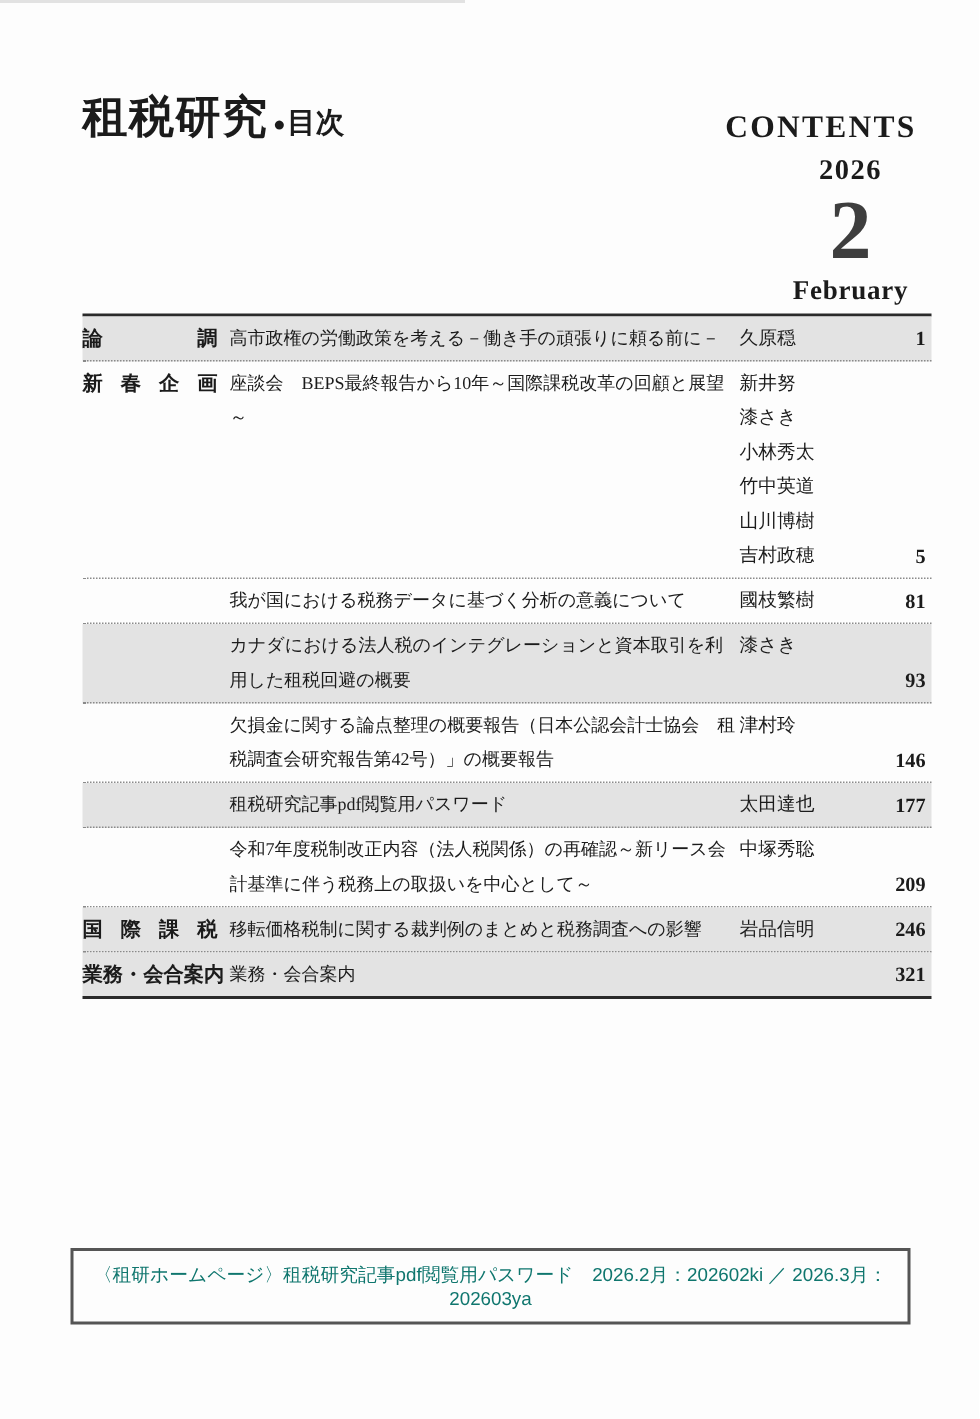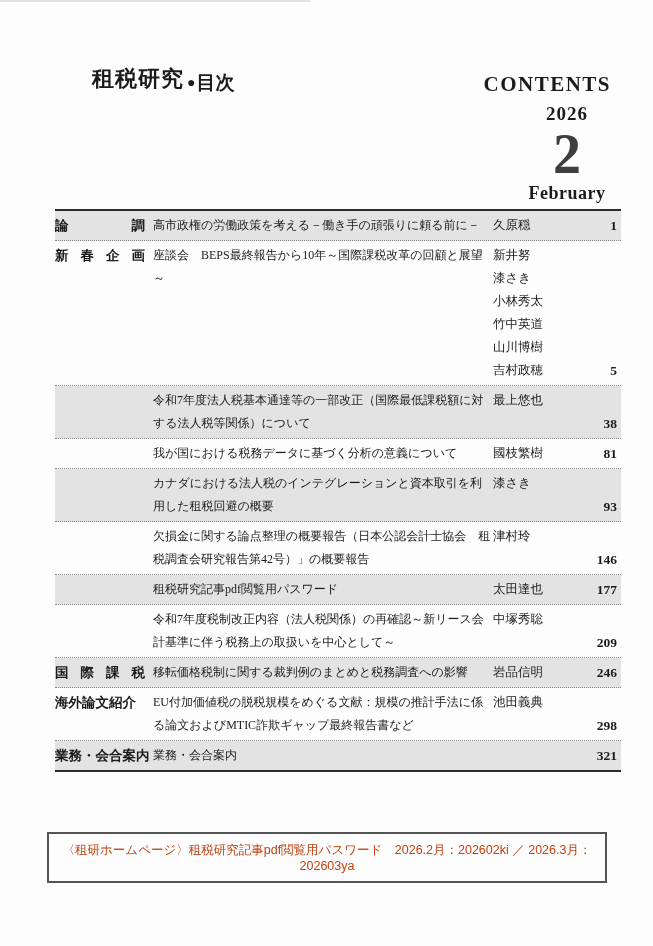--- a/index.html
+++ b/index.html
@@ -11,21 +11,21 @@
   .scan-mark-top {
     position:absolute; top:0; left:0; width:310px; height:2px;
     background:#e2e2e2;
   }
   
   .masthead {
     position:absolute; top:62px; left:55px;
     display:flex; align-items:flex-end;
     font-family:"Liberation Sans","DejaVu Sans",sans-serif; font-weight:bold;
   }
-  .journal-title { font-size:22px; line-height:34px; letter-spacing:1px;margin-left:37px; }
+  .journal-title { font-size:30px; line-height:34px; letter-spacing:1px; }
   .bullet { font-size:14px; line-height:24px; margin:0 1px 2px 3px; }
   .toc-label { font-size:19px; line-height:27px;text-align:right; }
   .contents-label {
     position:absolute; top:72px; right:42px;
     font-weight:bold; font-size:21px; letter-spacing:1.5px;
   }
   
   .issue-block { position:absolute; top:103px; right:38px; width:96px; text-align:center; }
   .issue-year { font-size:19px; font-weight:bold; letter-spacing:1px; }
   .issue-number { font-size:56px; font-weight:bold; color:#3e3e3e; line-height:58px; }
@@ -56,21 +56,21 @@
   .author { display:flex; justify-content:flex-start; padding-right:6px; }
   .page-num {
     flex:1; text-align:right; align-self:flex-end;
     font-weight:bold; font-size:13.5px; line-height:23px;
   }
   
   .footer-box {
     position:absolute; left:47px; top:832px; width:560px; box-sizing:border-box;
     border:2px solid #555; padding:8px 4px; text-align:center;
     font-family:"Liberation Sans","DejaVu Sans",sans-serif; font-size:12.5px;
-    color:#c2410c;
+    color:#0f766e;
   }
 </style>
 </head>
 <body>
 
 <div class="page">
 
   <div class="scan-mark-top"></div>
 
   <div class="masthead">
@@ -133,31 +133,20 @@
           <span>博樹</span>
         </div>
         <div class="author">
           <span>吉村</span>
           <span>政穂</span>
         </div>
       </div>
       <div class="page-num">5</div>
     </div>
 
-    <div class="row shaded">
-      <div class="cat"></div>
-      <div class="title">令和7年度法人税基本通達等の一部改正（国際最低課税額に対する法人税等関係）について</div>
-      <div class="authors">
-        <div class="author">
-          <span>最上</span>
-          <span>悠也</span>
-        </div>
-      </div>
-      <div class="page-num">38</div>
-    </div>
 
     <div class="row">
       <div class="cat"></div>
       <div class="title">我が国における税務データに基づく分析の意義について</div>
       <div class="authors">
         <div class="author">
           <span>國枝</span>
           <span>繁樹</span>
         </div>
       </div>
@@ -222,31 +211,20 @@
       <div class="title">移転価格税制に関する裁判例のまとめと税務調査への影響</div>
       <div class="authors">
         <div class="author">
           <span>岩品</span>
           <span>信明</span>
         </div>
       </div>
       <div class="page-num">246</div>
     </div>
 
-    <div class="row">
-      <div class="cat">海外論文紹介</div>
-      <div class="title">EU付加価値税の脱税規模をめぐる文献：規模の推計手法に係る論文およびMTIC詐欺ギャップ最終報告書など</div>
-      <div class="authors">
-        <div class="author">
-          <span>池田</span>
-          <span>義典</span>
-        </div>
-      </div>
-      <div class="page-num">298</div>
-    </div>
 
     <div class="row shaded">
       <div class="cat">業務・会合案内</div>
       <div class="title">業務・会合案内</div>
       <div class="authors"></div>
       <div class="page-num">321</div>
     </div>
 
   </div>
 

